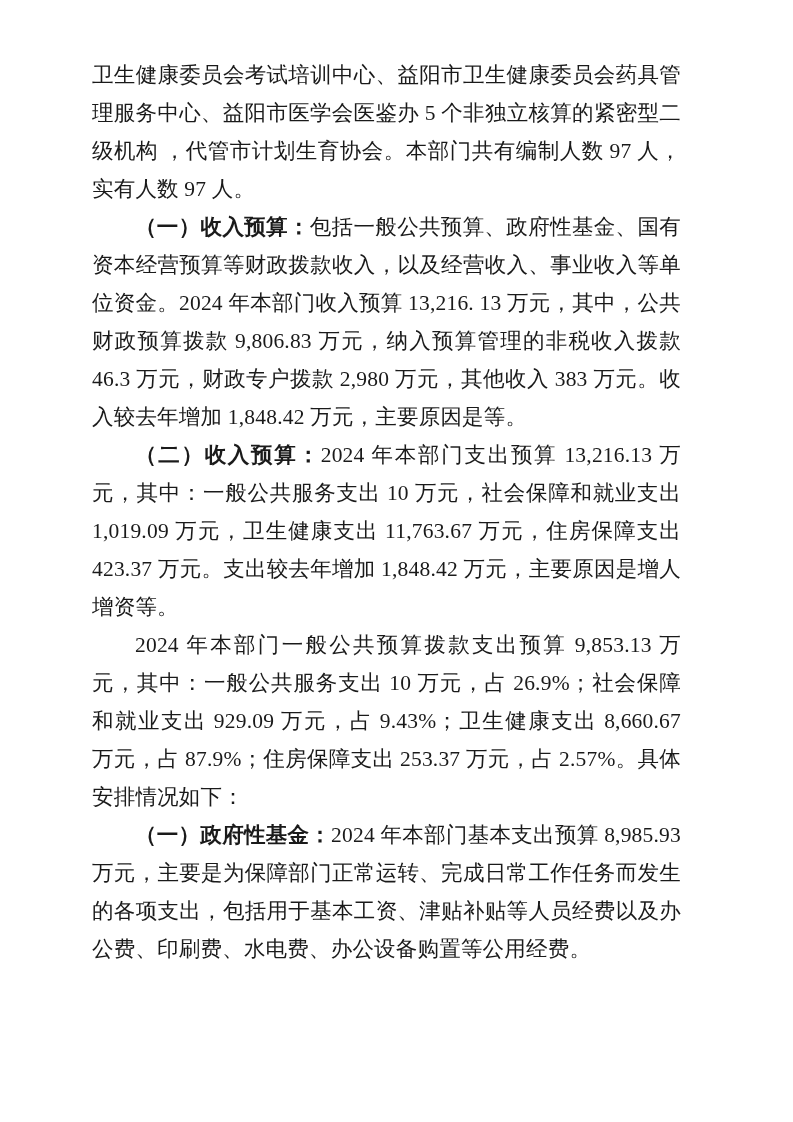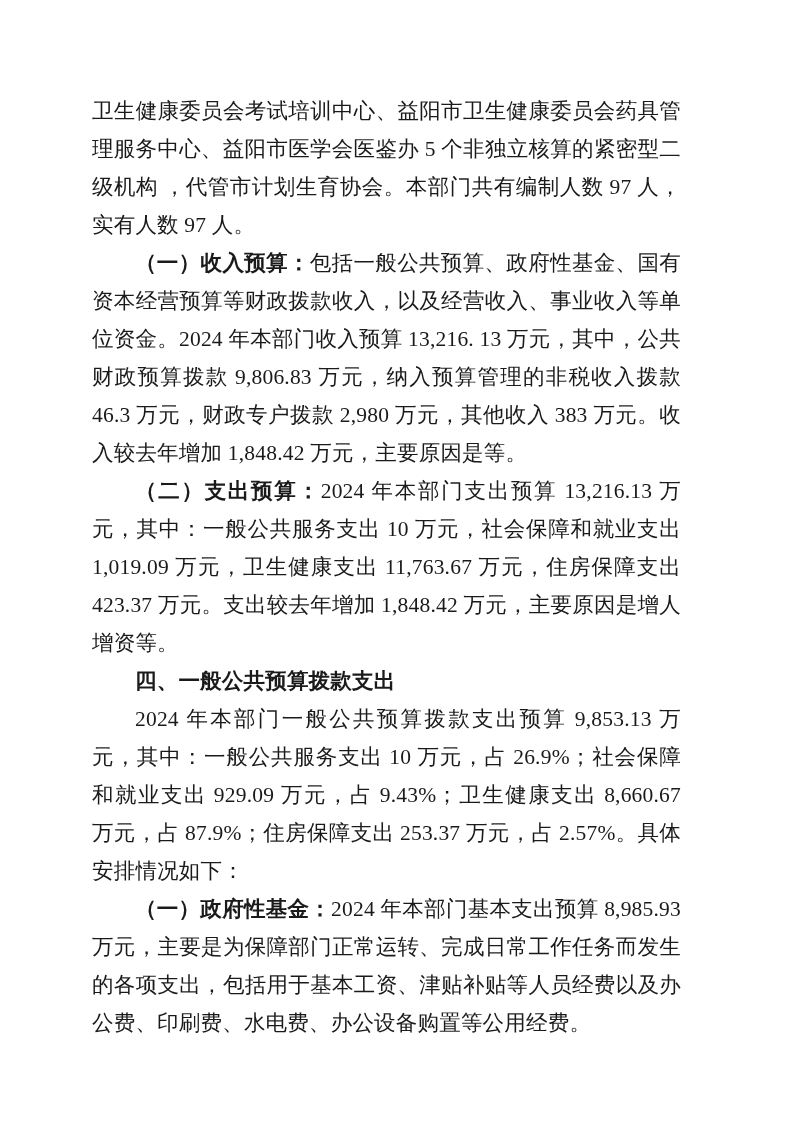--- a/index.html
+++ b/index.html
@@ -11,21 +11,21 @@
     width: 793px;
     height: 1122px;
     font-family: "Liberation Serif", "DejaVu Serif", serif;
     color: #1a1a1a;
   }
   .page {
     position: relative;
     width: 769px;
     height: 1122px;
     box-sizing: border-box;
-    padding: 92px 88px 70px 92px;
+    padding: 56px 88px 70px 92px;
     background: #ffffff;
   }
   .doc-body {
     font-size: 21.5px;
     line-height: 38px;
     text-align: justify;
     text-justify: inter-ideograph;
     letter-spacing: 0.2px;
   }
   p {
@@ -53,22 +53,21 @@
 <div class="page">
   <div class="doc-body">
 
     <p class="para cont">卫生健康委员会考试培训中心、益阳市卫生健康委员会药具管理服务中心、益阳市医学会医鉴办 5 个非独立核算的紧密型二级机构 ，代管市计划生育协会。本部门共有编制人数 97 人，实有人数 97 人。</p>
 
 
 
 
     <p class="para"><span class="lead">（一）收入预算：</span><span>包括一般公共预算、政府性基金、国有资本经营预算等财政拨款收入，以及经营收入、事业收入等单位资金。2024 年本部门收入预算 13,216. 13 万元，其中，公共财政预算拨款 9,806.83 万元，纳入预算管理的非税收入拨款 46.3 万元，财政专户拨款 2,980 万元，其他收入 383 万元。收入较去年增加 1,848.42 万元，主要原因是等。</span></p>
 
-    <p class="para"><span class="lead">（二）支出预算：</span><span>2024 年本部门支出预算 13,216.13 万元，其中：一般公共服务支出 10 万元，社会保障和就业支出 1,019.09 万元，卫生健康支出 11,763.67 万元，住房保障支出 423.37 万元。支出较去年增加 1,848.42 万元，主要原因是增人增资等。</span></p>
+    <p class="para"><span class="lead">（二）收入预算：</span><span>2024 年本部门支出预算 13,216.13 万元，其中：一般公共服务支出 10 万元，社会保障和就业支出 1,019.09 万元，卫生健康支出 11,763.67 万元，住房保障支出 423.37 万元。支出较去年增加 1,848.42 万元，主要原因是增人增资等。</span></p>
 
-    <p class="heading">四、一般公共预算拨款支出</p>
 
     <p class="para">2024 年本部门一般公共预算拨款支出预算 9,853.13 万元，其中：一般公共服务支出 10 万元，占 26.9%；社会保障和就业支出 929.09 万元，占 9.43%；卫生健康支出 8,660.67 万元，占 87.9%；住房保障支出 253.37 万元，占 2.57%。具体安排情况如下：</p>
 
     <p class="para"><span class="lead">（一）政府性基金：</span><span>2024 年本部门基本支出预算 8,985.93 万元，主要是为保障部门正常运转、完成日常工作任务而发生的各项支出，包括用于基本工资、津贴补贴等人员经费以及办公费、印刷费、水电费、办公设备购置等公用经费。</span></p>
 
   </div>
 </div>
 
 </body></html>

